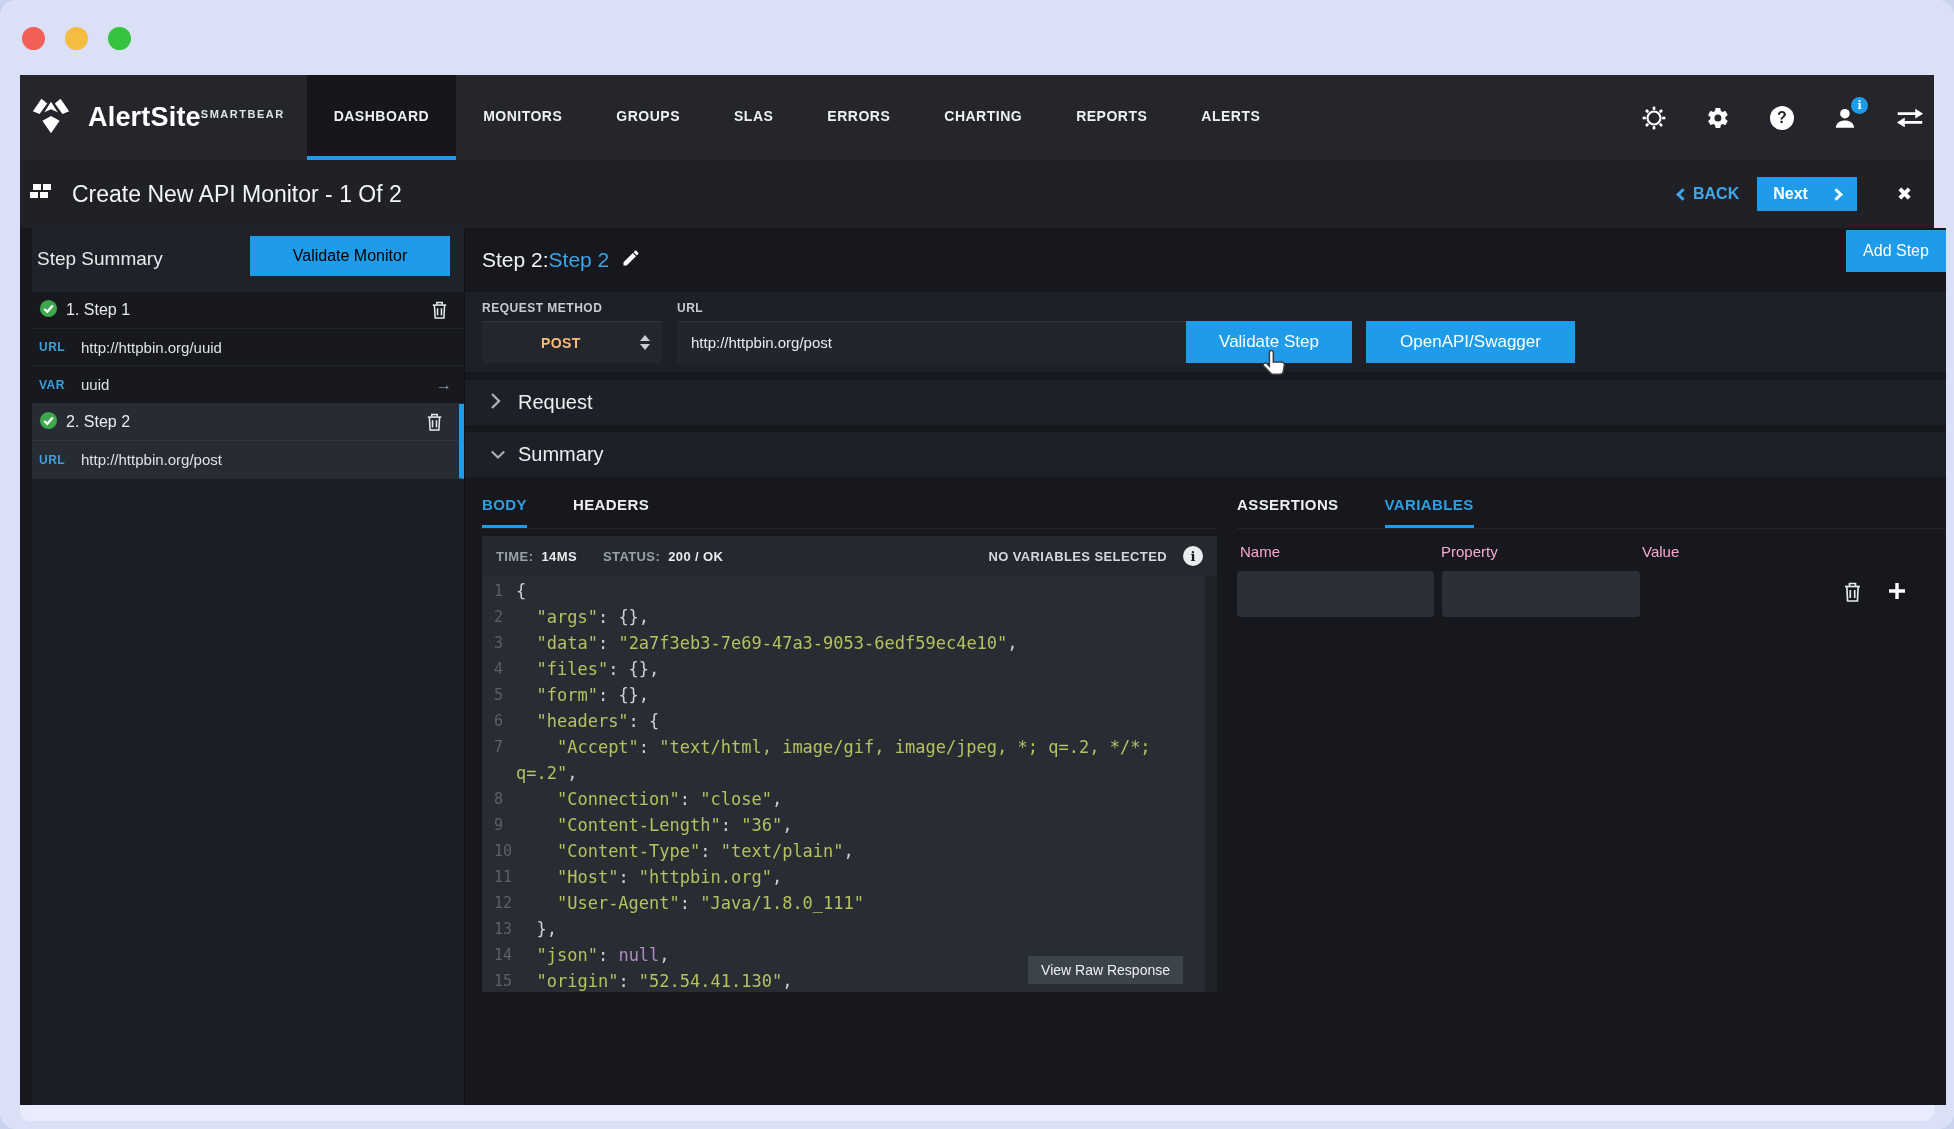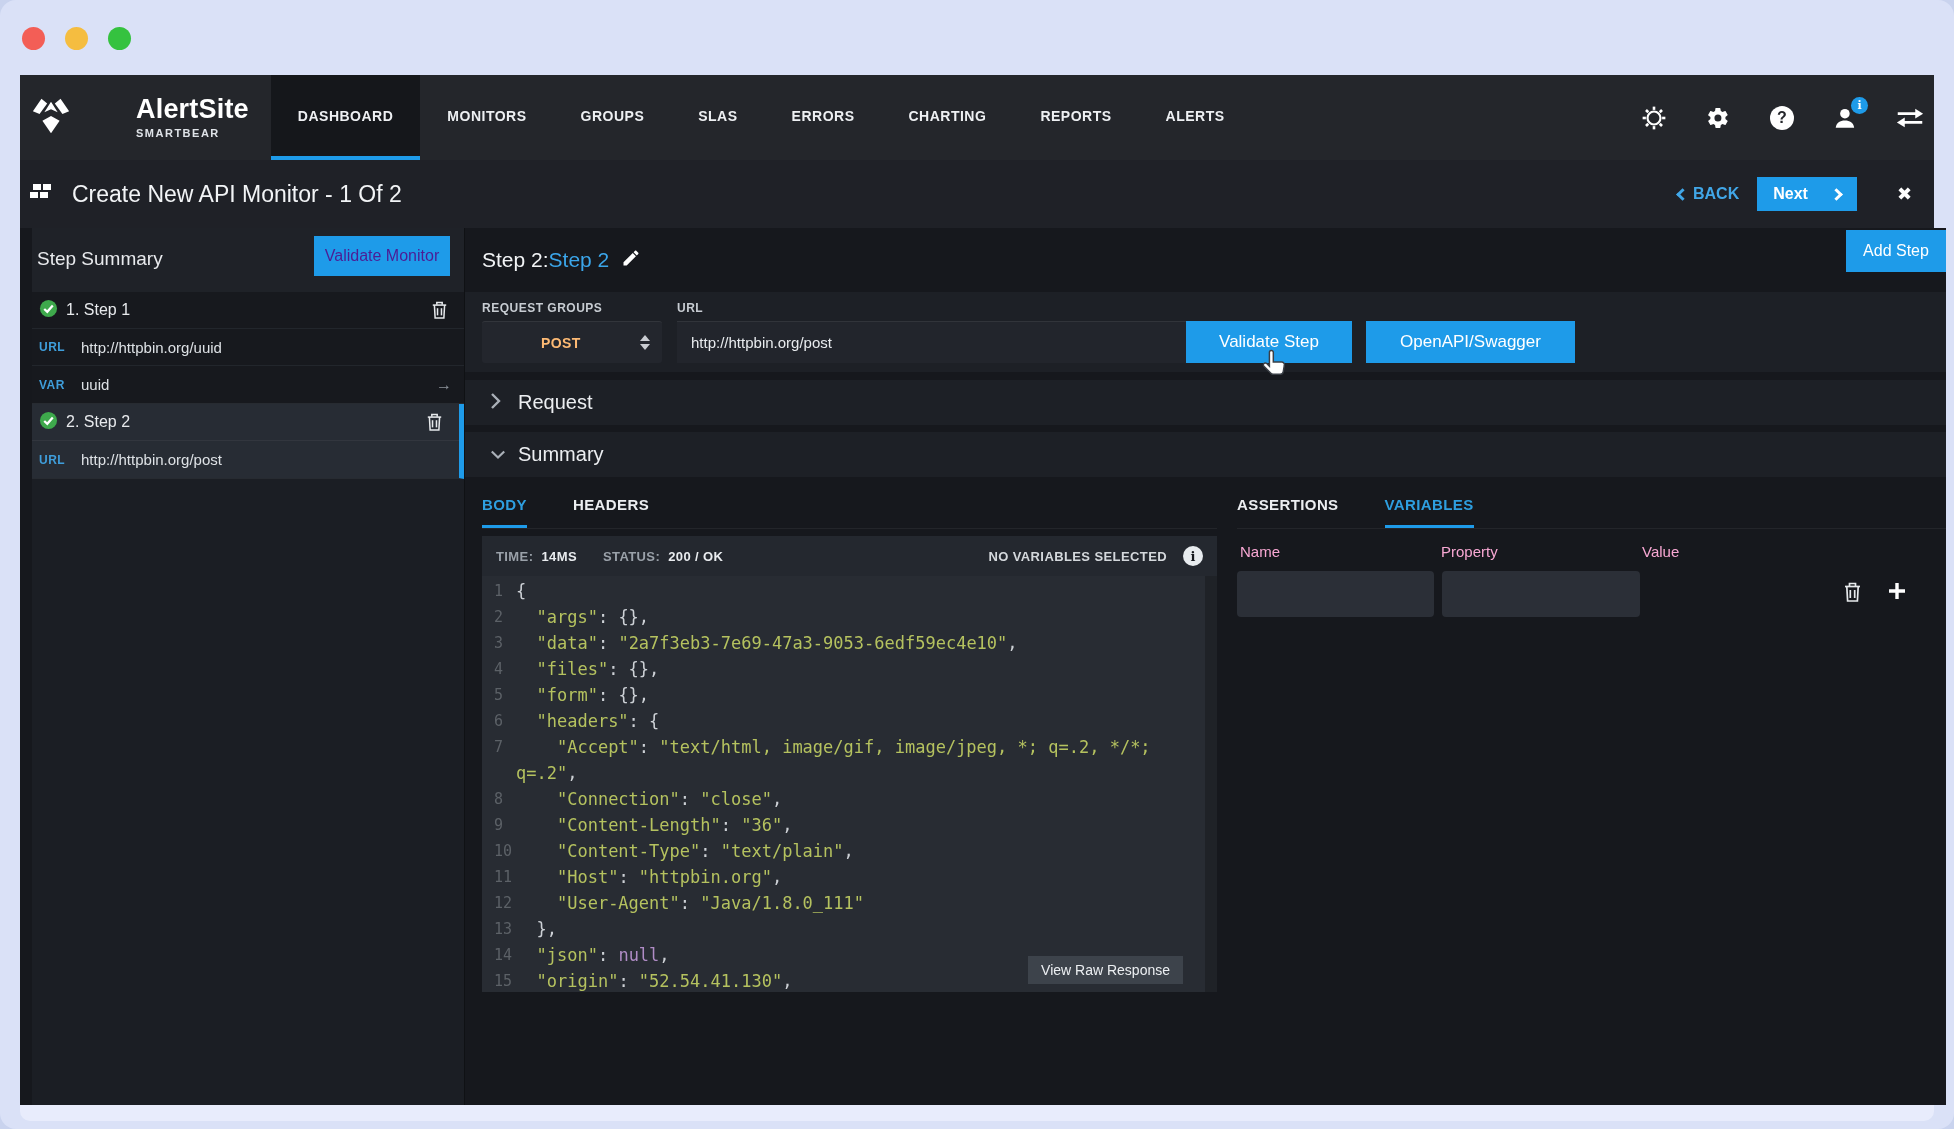--- a/index.html
+++ b/index.html
@@ -17,21 +17,21 @@
   
   .window { position:absolute; left:20px; top:75px; width:1914px; height:1030px;
             background:#16181d; color:#e9ebee; }
   .window-bottom { position:absolute; left:20px; top:1105px; width:1914px; height:16px;
             background:#e8ecfc; border-radius:0 0 10px 10px; }
 
   
   .nav { position:absolute; left:0; top:0; width:100%; height:85px; background:#24262b;
          display:flex; align-items:stretch; }
   .brand { display:flex; align-items:center; gap:14px; padding:0 22px 0 8px; cursor:pointer; }
-  .brand-names { display:flex; flex-direction:column; line-height:1;margin-left:48px; }
+  .brand-names { display:flex; flex-direction:row; line-height:1; }
   .brand-name { font-size:27px; font-weight:700; color:#fff; letter-spacing:.2px; }
   .brand-co { font-size:11px; font-weight:700; color:#dfe3e8; letter-spacing:1.5px; margin-top:5px; }
   .nav-items { display:flex; align-items:stretch; }
   .nav-item { display:flex; align-items:center; padding:0 27px; font-size:14px; font-weight:700;
               letter-spacing:.5px; color:#eef0f3; cursor:pointer; border-bottom:4px solid transparent; }
   .nav-item.active { background:#15171b; border-bottom-color:#1e9be9; }
   .nav-icons { margin-left:auto; display:flex; align-items:center; gap:36px; padding-right:10px; }
   .nav-ic { position:relative; width:28px; height:28px; display:flex; align-items:center;
             justify-content:center; cursor:pointer; }
   .help-circle { width:24px; height:24px; border-radius:50%; background:#fff; color:#24262b;
@@ -57,22 +57,22 @@
   .close-x { color:#fff; font-size:18px; margin-left:14px; cursor:pointer; padding:4px 8px; }
 
   
   .body { position:absolute; left:12px; top:153px; width:100%; height:877px; display:flex; }
   .sidebar { position:relative; width:432px; height:100%; background:#1b1e24; flex:0 0 432px; }
   .main { position:relative; flex:1; background:#16181d; border-left:1px solid #0f1114; }
 
   
   .sb-head { position:relative; height:64px; background:#1f2228; }
   .sb-title { position:absolute; left:5px; top:20px; font-size:19px; color:#e8eaed; }
-  .validate-btn { position:absolute; right:14px; top:8px; width:136px; height:40px; background:#1e9be9;
-                  border:none; color:#4c1d95; font-size:16px; cursor:pointer;margin-left:27px; }
+  .validate-btn { position:absolute; right:14px; top:8px; width:200px; height:40px; background:#1e9be9;
+                  border:none; color:#000000; font-size:16px; cursor:pointer;margin-left:27px; }
   .step-card { background:#17191e; border-bottom:1px solid #272b31; cursor:pointer; }
   .step-card.selected { background:#272c34; border-right:5px solid #1e9be9; }
   .st-row { position:relative; height:37px; display:flex; align-items:center; padding-left:7px;
             border-bottom:1px solid #22262c; }
   .step-card.selected .st-row { border-bottom-color:rgba(255,255,255,.05); }
   .st-row:last-child { border-bottom:none; }
   .st-label { font-size:16px; color:#e8eaed; margin-left:8px; }
   .st-key { font-size:12px; font-weight:700; color:#3f9edb; letter-spacing:.5px; width:36px; }
   .st-val { font-size:15px; color:#dde1e5; margin-left:6px; }
   .st-trash { position:absolute; right:16px; top:8px; cursor:pointer; }
@@ -320,21 +320,21 @@
           <span class="sh-title"><span>Step 2:</span><span class="sh-name">Step 2</span></span>
           <span class="pencil">
             <svg width="20" height="20" viewBox="0 0 24 24">
               <path fill="#fff" d="M3 17.2V21h3.8L17.9 9.9l-3.8-3.8L3 17.2zM20.7 7.1c.4-.4.4-1 0-1.4l-2.4-2.4c-.4-.4-1-.4-1.4 0l-1.8 1.8 3.8 3.8 1.8-1.8z"></path>
             </svg>
           </span>
           <button class="add-step">Add Step</button>
         </div>
 
         <div class="form-band">
-          <span class="fb-label method">REQUEST GROUPS</span>
+          <span class="fb-label method">REQUEST METHOD</span>
           <span class="fb-label url">URL</span>
           <div class="method-select">
             <span class="method-value">POST</span>
             <span class="sel-arrows">
               <span class="tri-up"></span>
                 <span class="tri-dn"></span>
             </span>
           </div>
           <input class="url-input" value="http://httpbin.org/post" style="">
           <button class="validate-step">Validate Step</button>

